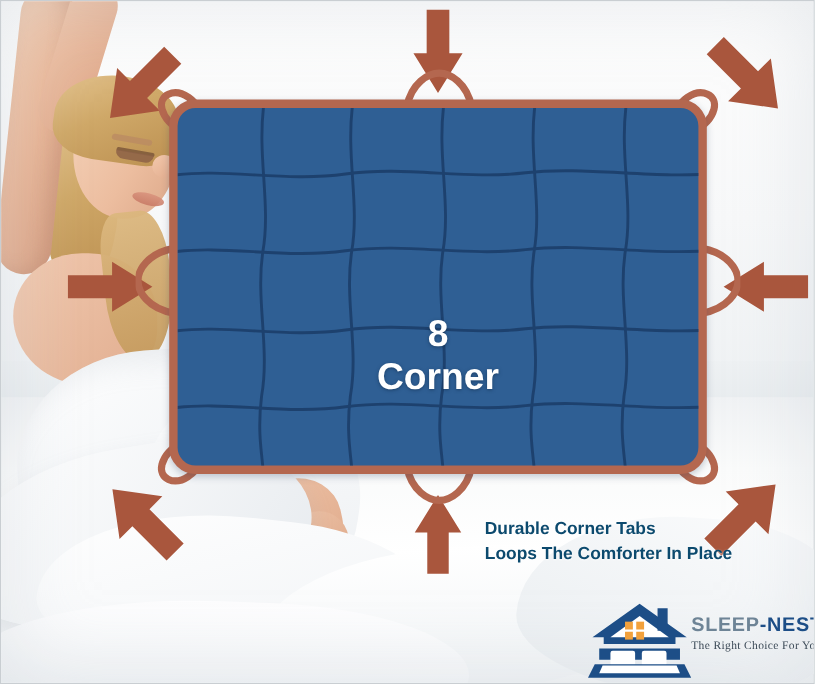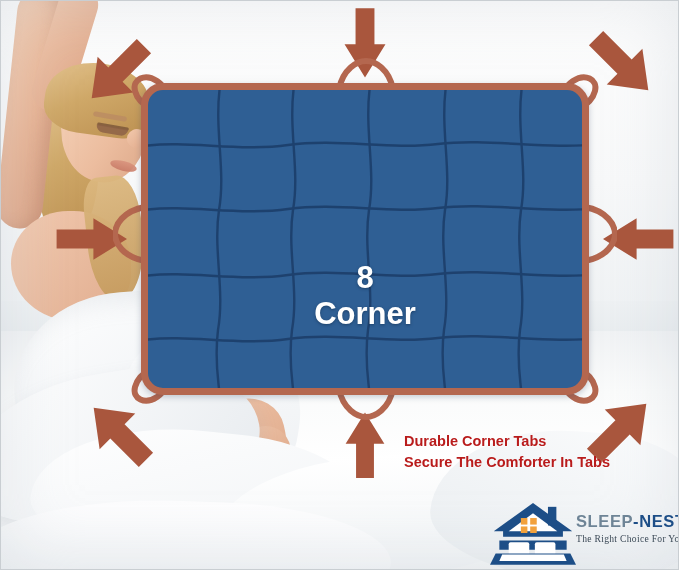--- a/index.html
+++ b/index.html
@@ -77,21 +77,21 @@
   .quilt-svg{position:absolute;inset:0;}
   .loop{position:absolute;}
   .center-text{position:absolute;left:0;right:0;top:170px;text-align:center;
                color:#ffffff;font-weight:bold;line-height:1.16;
                text-shadow:0 1px 3px rgba(15,40,70,.55);pointer-events:none;}
   .ct-num{font-size:31px;display:block;}
   .ct-l1{font-size:31px;display:block;}
   .ct-l2{font-size:31px;display:block;}
 
   
-  #tagline{position:absolute;left:403px;top:430px;width:265px;color:#b91c1c;
+  #tagline{position:absolute;left:403px;top:430px;width:265px;color:#0c4a6e;
            font-size:14.5px;font-weight:bold;line-height:1.42;
            text-shadow:0 1px 2px rgba(255,255,255,.85);}
   #tagline span{display:block;}
 
   
   #logo{position:absolute;left:489px;top:498px;width:186px;height:68px;}
   .logo-mark{position:absolute;left:0;top:0;width:86px;height:68px;}
   .logo-text{position:absolute;left:86px;top:14px;width:100px;}
   .logo-name{font-size:16.5px;font-weight:bold;letter-spacing:.6px;line-height:1;white-space:nowrap;}
   .logo-name .p1{color:#6e8496;}
@@ -234,21 +234,21 @@
 
       <div class="center-text">
         <span class="ct-num">8</span>
         <span class="ct-l1">Corner</span>
       </div>
     </div>
   </div>
 
   <div id="tagline">
     <span>Durable Corner Tabs</span>
-    <span>Secure The Comforter In Tabs</span>
+    <span>Loops The Comforter In Place</span>
   </div>
 
   <div id="logo">
     <svg class="logo-mark" viewBox="0 0 92 72">
       <path d="M46 4 L88 34 L78 34 L78 40 L14 40 L14 34 L4 34 Z" fill="#1d4e87"></path>
       <path d="M46 15 L72 34 L20 34 Z" fill="#ffffff"></path>
       <path d="M62 8 h9 v20 h-9 z" fill="#1d4e87"></path>
       <rect x="33" y="20" width="7" height="7" fill="#f2a13c"></rect>
       <rect x="43" y="20" width="7" height="7" fill="#f2a13c"></rect>
       <rect x="33" y="29" width="7" height="7" fill="#f2a13c"></rect>

